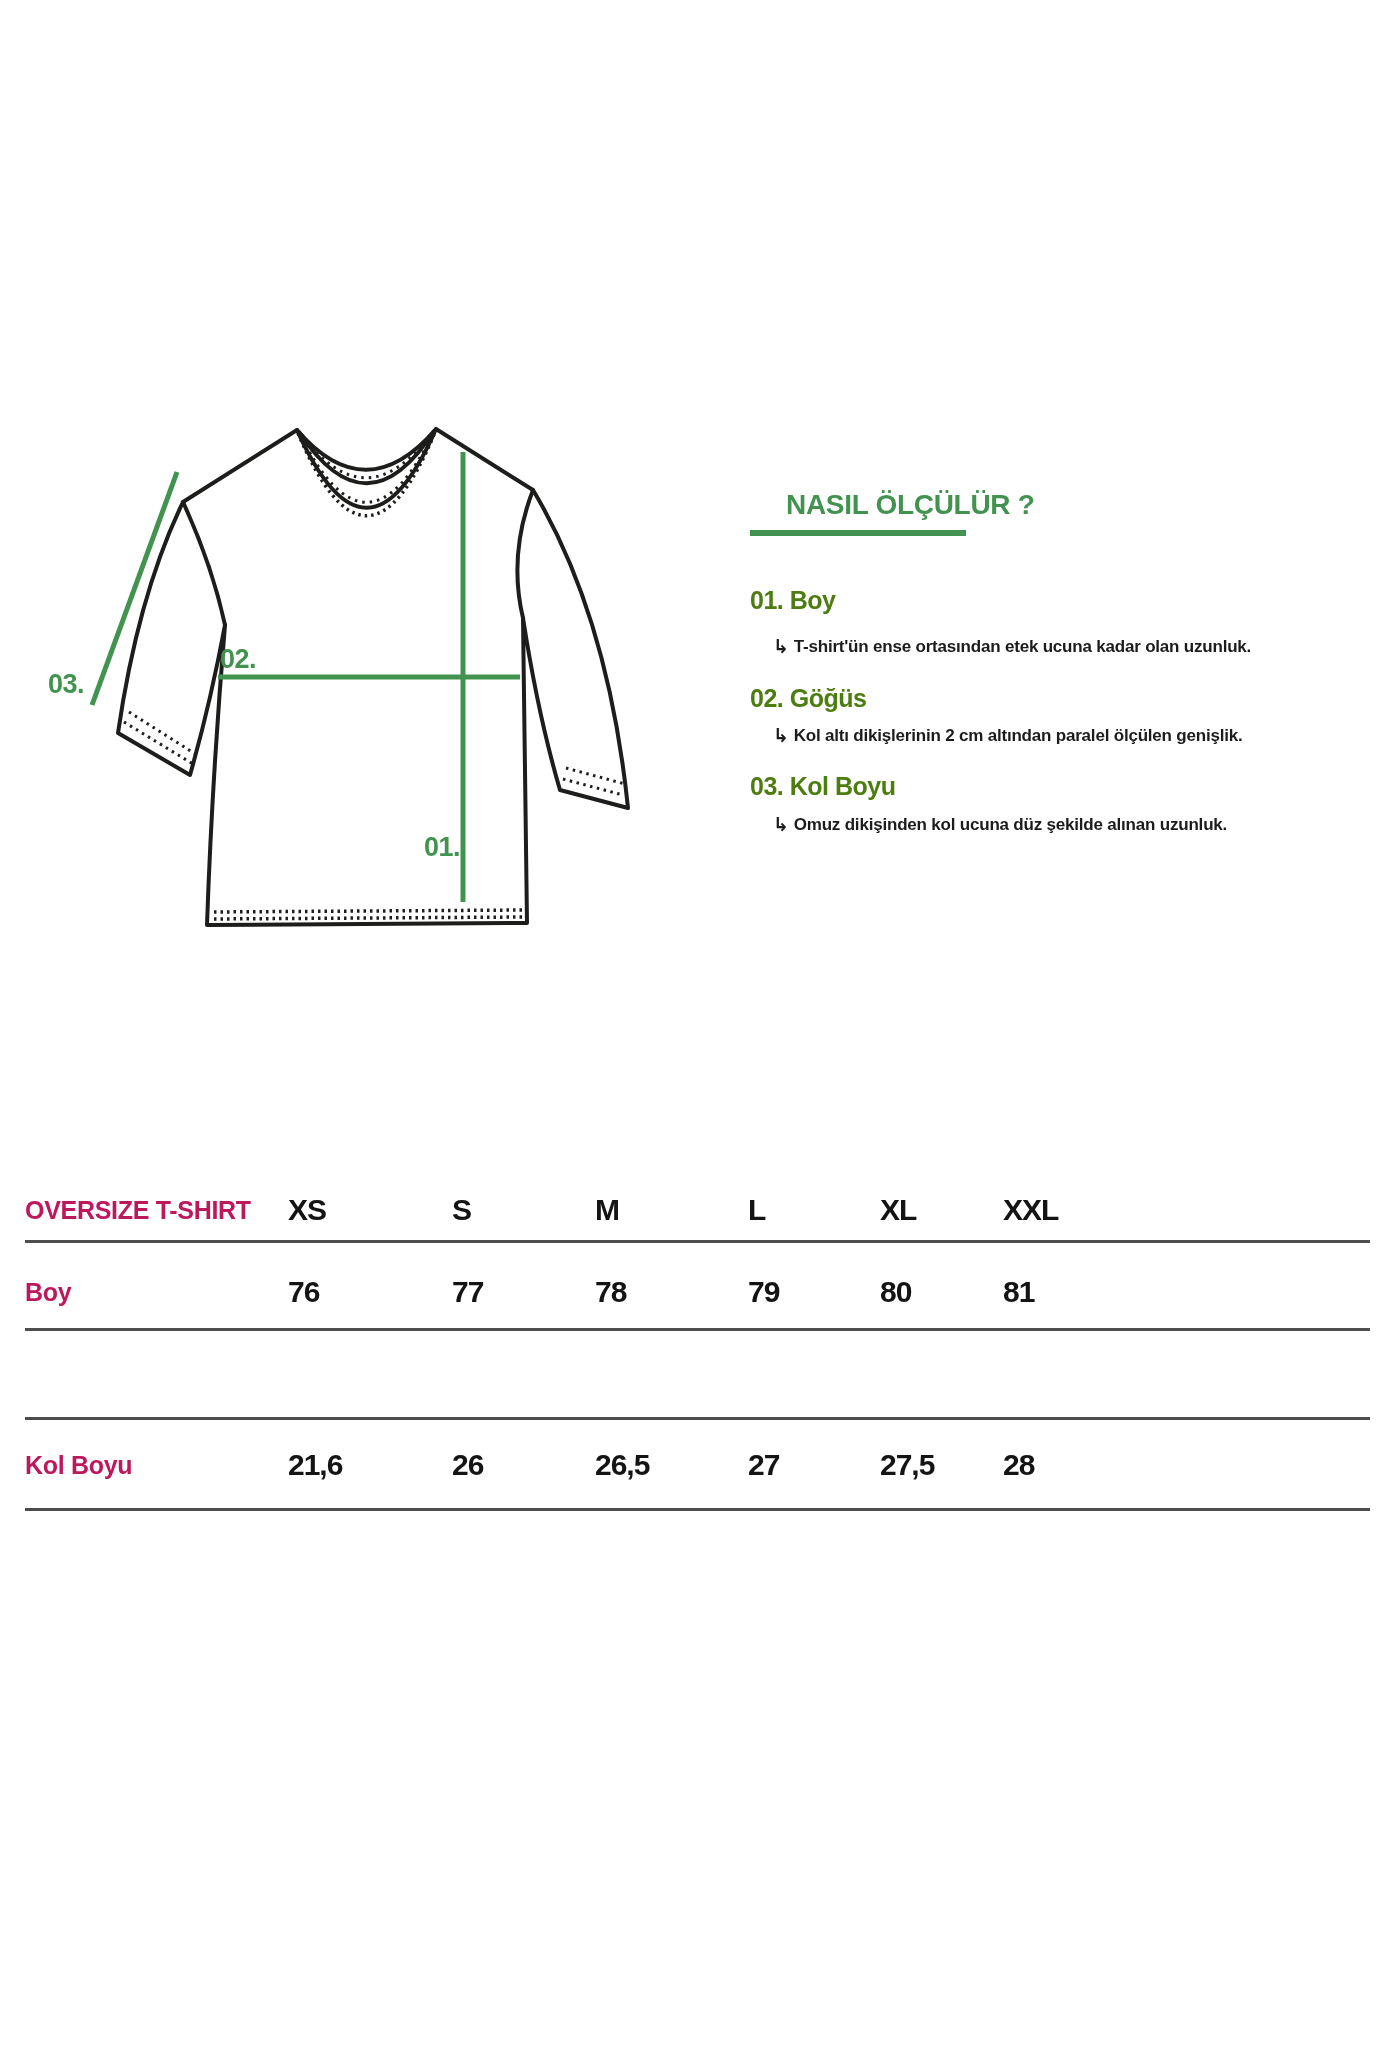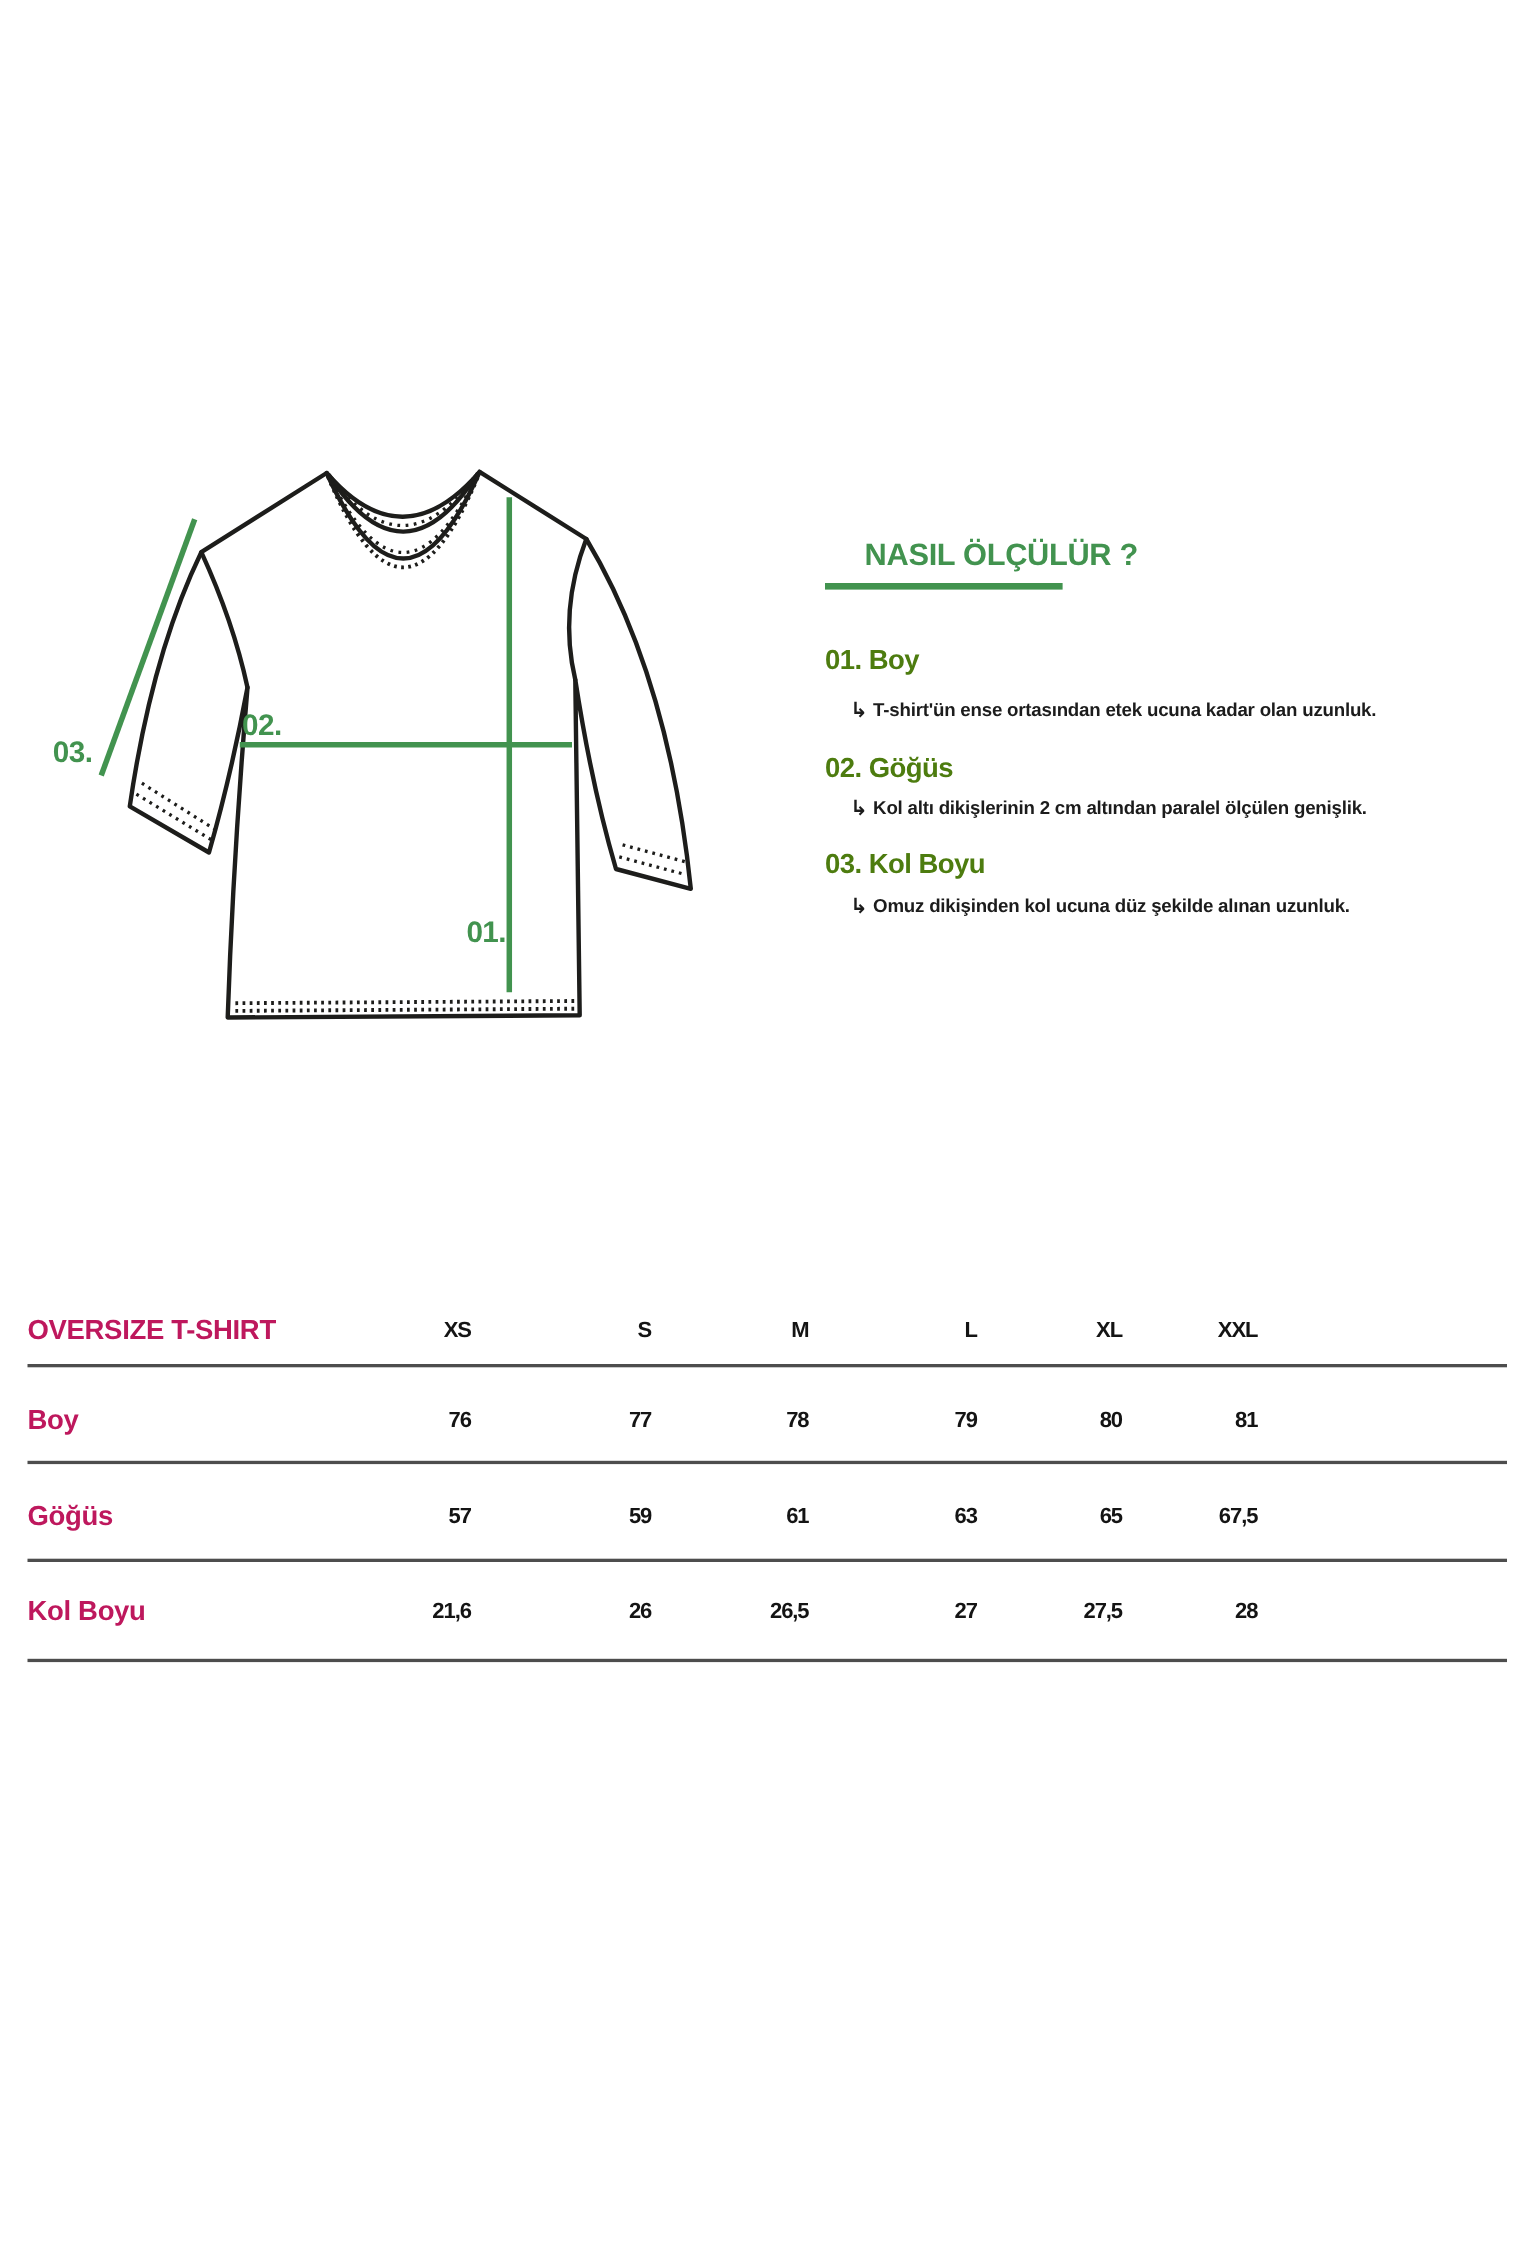--- a/index.html
+++ b/index.html
@@ -58,22 +58,22 @@
   .trow-3{top:230px;height:90px;}
   .rule{position:absolute;left:0;width:100%;height:3px;background:#4d4d4d;}
   .rule-1{top:50px}.rule-2{top:138px}.rule-3{top:227px}.rule-4{top:318px}
   .row-label{
     position:absolute;left:0;top:50%;transform:translateY(-50%);
     font-size:25px;font-weight:bold;letter-spacing:-0.3px;
     color:#be185d;white-space:nowrap;
   }
   .cell{
     position:absolute;top:50%;transform:translateY(-50%);
-    width:140px;text-align:right;
-    font-size:20px;font-weight:bold;letter-spacing:-1px;
+    width:140px;text-align:left;
+    font-size:30px;font-weight:bold;letter-spacing:-1px;
     color:#141414;white-space:nowrap;
   }
   .c1{left:263px}.c2{left:427px}.c3{left:570px}.c4{left:723px}.c5{left:855px}.c6{left:978px}
 </style>
 </head>
 <body>
 
 <svg class="diagram-svg" viewBox="0 0 620 520">
 
   <g fill="#ffffff" stroke="#1d1d1b" stroke-width="4" stroke-linejoin="round" stroke-linecap="round">
@@ -170,29 +170,20 @@
     <div class="cell c1">76</div>
     <div class="cell c2">77</div>
     <div class="cell c3">78</div>
     <div class="cell c4">79</div>
     <div class="cell c5">80</div>
     <div class="cell c6">81</div>
   </div>
 
   <div class="rule rule-2"></div>
 
-  <div class="trow trow-2">
-    <div class="row-label">Göğüs</div>
-    <div class="cell c1">57</div>
-    <div class="cell c2">59</div>
-    <div class="cell c3">61</div>
-    <div class="cell c4">63</div>
-    <div class="cell c5">65</div>
-    <div class="cell c6">67,5</div>
-  </div>
 
   <div class="rule rule-3"></div>
 
   <div class="trow trow-3">
     <div class="row-label">Kol Boyu</div>
     <div class="cell c1">21,6</div>
     <div class="cell c2">26</div>
     <div class="cell c3">26,5</div>
     <div class="cell c4">27</div>
     <div class="cell c5">27,5</div>

